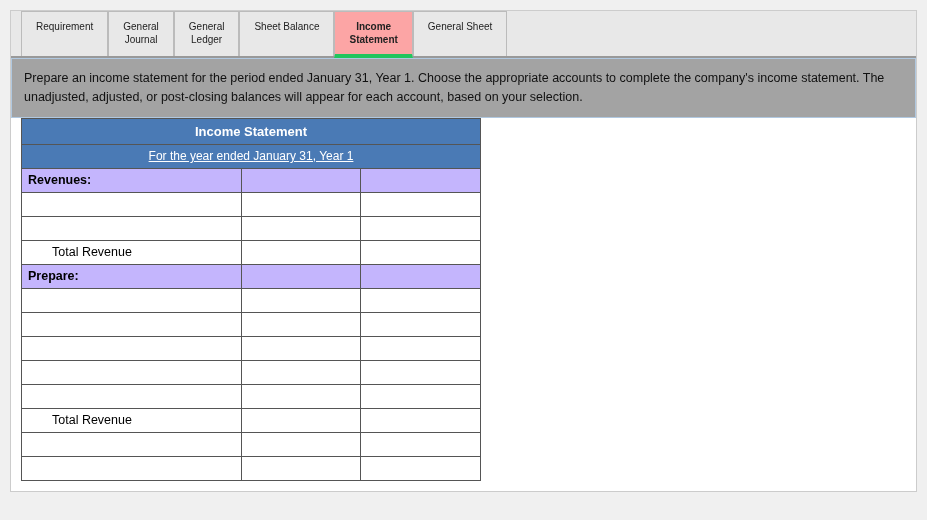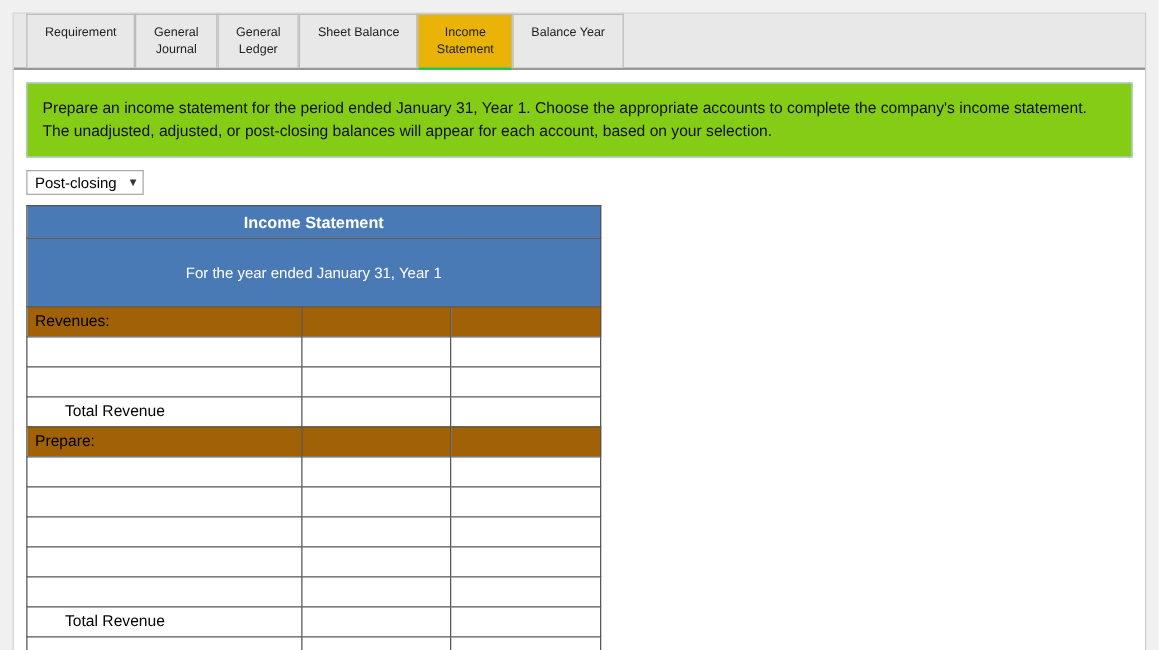--- a/index.html
+++ b/index.html
@@ -30,33 +30,32 @@
       border-bottom: none;
       cursor: pointer;
       background: #e8e8e8;
       font-size: 10px;
       text-align: center;
       line-height: 1.3;
       min-width: 60px;
       color: #222;
     }
     .tab.active {
-      background: #eab308;
-      border-bottom: 2px solid #22c55e;
+      background: #fca5a5;
+      border-bottom: 4px solid #22c55e;
       margin-bottom: -2px;
-      font-weight: normal;
+      font-weight: bold;
     }
     .tab:first-child {
       margin-left: 10px;
     }
     
     .instruction-box {
-      background: #84cc16;
+      background: #a3a3a3;
       border: 1px solid #b0c8e0;
-      margin: 10px;
       padding: 10px 12px;
       font-size: 12.5px;
       line-height: 1.5;
       color: #111;
     }
     
     .dropdown-row {
       display: flex;
       align-items: center;
       margin: 8px 10px;
@@ -77,40 +76,41 @@
       text-align: center;
       font-weight: bold;
       padding: 5px 8px;
       font-size: 13px;
     }
     .income-table .subheader-row td {
       background: #4a7ab5;
       color: #fff;
       text-align: center;
       font-size: 12px;
-      padding: 20px 8px;
+      padding: 4px 8px;
+      text-decoration: underline;
     }
     .income-table td {
       border: 1px solid #555;
       padding: 3px 6px;
       height: 24px;
       font-size: 12.5px;
     }
     .income-table .label-col {
       width: 220px;
     }
     .income-table .amount-col {
       width: 120px;
     }
     .income-table .total-col {
       width: 120px;
     }
     .income-table .section-label td {
-      font-weight: normal;
-      background: #a16207;
+      font-weight: bold;
+      background: #c4b5fd;
     }
     .income-table .total-row td {
       background: #fff;
     }
     .income-table .total-row .total-label {
       padding-left: 30px;
     }
     .income-table .blank-row td {
       background: #fff;
       height: 24px;
@@ -153,36 +153,27 @@
 
   <div class="tabs">
     <div class="tab">Requirement</div>
     <div class="tab" style="white-space:pre-line;">General
 Journal</div>
     <div class="tab" style="white-space:pre-line;">General
 Ledger</div>
     <div class="tab">Sheet Balance</div>
     <div class="tab active" style="white-space:pre-line;">Income
 Statement</div>
-    <div class="tab">Balance Year</div>
+    <div class="tab">General Sheet</div>
   </div>
 
   <div class="instruction-box">
     <span>Prepare an income statement for the period ended January 31, Year 1. Choose the appropriate accounts to complete the company's income statement. The unadjusted, adjusted, or post-closing balances will appear for each account, based on your selection.</span>
   </div>
 
-  <div class="dropdown-row">
-    <div class="select-wrapper">
-      <select>
-        <option>Unadjusted</option>
-        <option>Adjusted</option>
-        <option selected="">Post-closing</option>
-      </select>
-    </div>
-  </div>
 
   <div class="table-area">
     <table class="income-table">
       <tbody>
           <tr class="header-row">
         <td colspan="3">Income Statement</td>
       </tr>
       <tr class="subheader-row">
         <td colspan="3">For the year ended January 31, Year 1</td>
       </tr>

